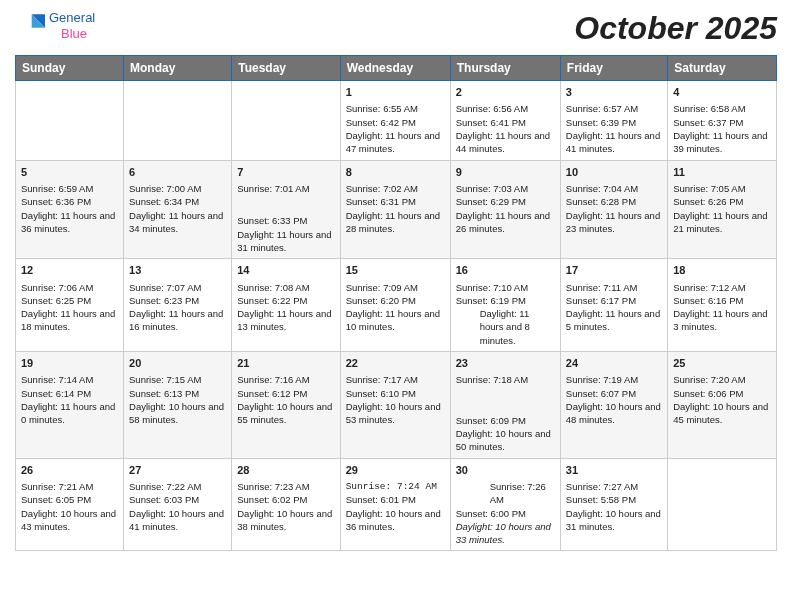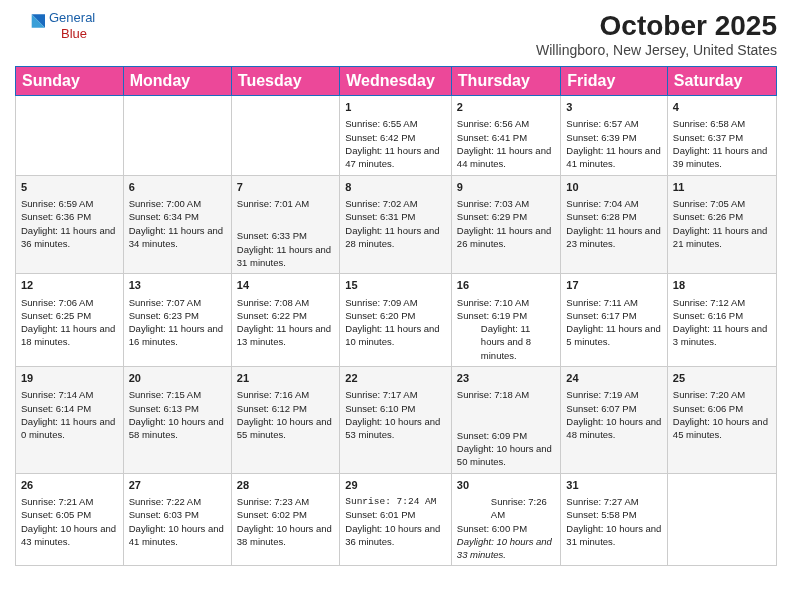--- a/index.html
+++ b/index.html
@@ -37,39 +37,40 @@
       color: #1a5fa8;
     }
     .logo-icon {
       width: 30px;
       height: 30px;
     }
     .title-block {
       text-align: right;
     }
     .main-title {
-      font-size: 28px;
+      font-size: 32px;
       font-weight: bold;
       color: #222;
+      font-style: italic;
     }
     .subtitle {
       font-size: 14px;
       color: #444;
     }
     table {
       width: 100%;
       border-collapse: collapse;
       font-size: 10px;
     }
     thead tr th {
-      background-color: #ec4899;
+      background-color: #737373;
       color: #fff;
       text-align: left;
       padding: 5px 6px;
-      font-size: 16px;
+      font-size: 12px;
       font-weight: bold;
       border: 1px solid #1a6bbf;
     }
     tbody tr td {
       border: 1px solid #ccc;
       vertical-align: top;
       padding: 4px 5px;
       height: 78px;
       width: 113px;
       color: #222;
@@ -98,26 +99,25 @@
 <div class="page">
   <div class="header">
     <div class="logo">
       <svg class="logo-icon" viewBox="0 0 36 36">
         <rect x="0" y="0" width="36" height="36" fill="white"></rect>
         <polygon points="20,4 36,4 36,20" fill="#1a6bbf"></polygon>
         <polygon points="20,4 36,20 20,20" fill="#3a9fd8"></polygon>
       </svg>
       <div class="logo-text">
         <span>General</span><br>
-        <span style="color:#b91c1c;padding-left:12px;">Blue</span>
+        <span style="color:#ec4899;padding-left:12px;">Blue</span>
       </div>
     </div>
     <div class="title-block">
       <div class="main-title">October 2025</div>
-      <div class="subtitle">Willingboro, New Jersey, United States</div>
     </div>
   </div>
 
   <table>
     <thead>
       <tr>
       <th>Sunday</th>
           <th>Monday</th>
           <th>Tuesday</th>
           <th>Wednesday</th>

